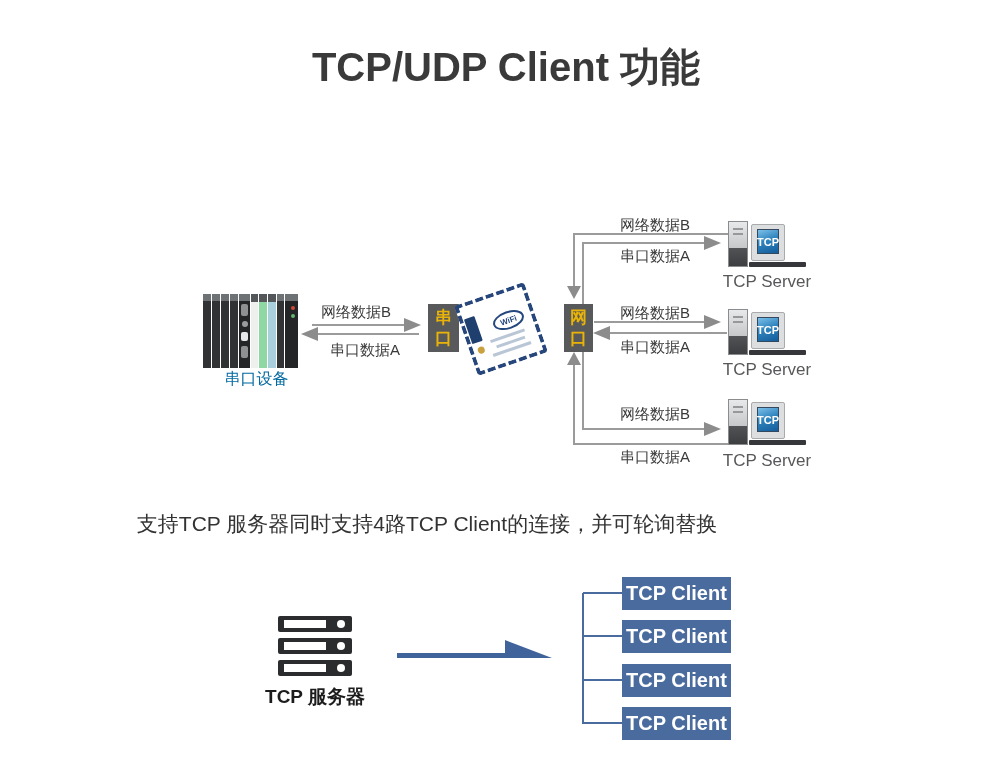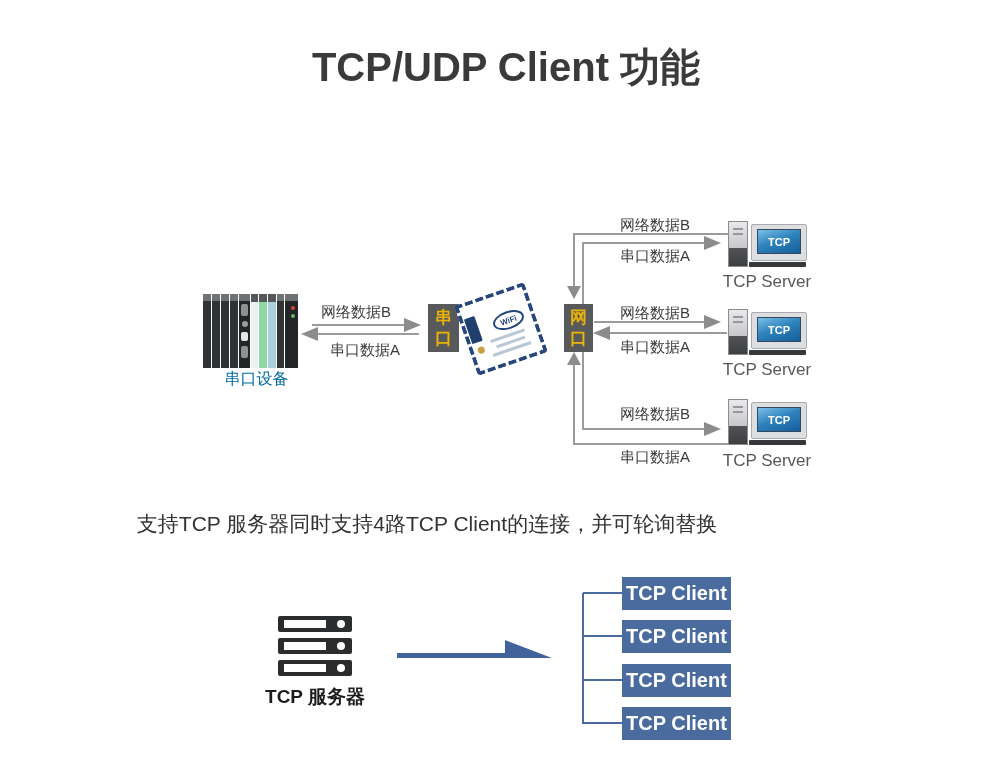--- a/index.html
+++ b/index.html
@@ -49,21 +49,21 @@
               color:#24477d;font-size:8px;font-weight:700;display:flex;align-items:center;justify-content:center;}
   .chip .tline{position:absolute;height:3px;background:#b9c6d6;}
 
   
   .pc{width:80px;height:47px;}
   .pc .tower{position:absolute;left:1px;top:0;width:20px;height:46px;border:1px solid #8a8c8e;box-sizing:border-box;
     background:
       linear-gradient(#96989a,#96989a) 4px 6px/10px 2px no-repeat,
       linear-gradient(#96989a,#96989a) 4px 11px/10px 2px no-repeat,
       linear-gradient(180deg,#e8e9ea 0,#c6c8ca 58%,#515356 58%,#3c3e40 100%);}
-  .pc .mon{position:absolute;left:24px;top:3px;width:56px;height:37px;background:#dcdedf;border:1px solid #a8aaac;border-radius:2px;box-sizing:border-box;}
+  .pc .mon{position:absolute;left:24px;top:3px;width:34px;height:37px;background:#dcdedf;border:1px solid #a8aaac;border-radius:2px;box-sizing:border-box;}
   .pc .scr{position:absolute;left:5px;top:4px;right:5px;bottom:6px;border:1px solid #34495e;
       background:linear-gradient(160deg,#7cc0ea 0,#2f84bd 45%,#135d9c 100%);
       color:#fff;font-size:11px;font-weight:700;display:flex;align-items:center;justify-content:center;}
   .pc .kb{position:absolute;left:22px;top:41px;width:57px;height:5px;background:#35373a;border-radius:1px;}
   .srvlbl{width:90px;text-align:center;font-size:17px;color:#57585a;}
 
   
   .heading2{left:0;width:842px;font-size:21px;font-weight:500;color:#333;}
   .rackbar{position:relative;width:74px;height:16px;background:#2a2c2d;border-radius:2px;margin-bottom:6px;}
   .rackbar .slot{position:absolute;left:6px;top:4px;width:42px;height:8px;background:#fff;}

